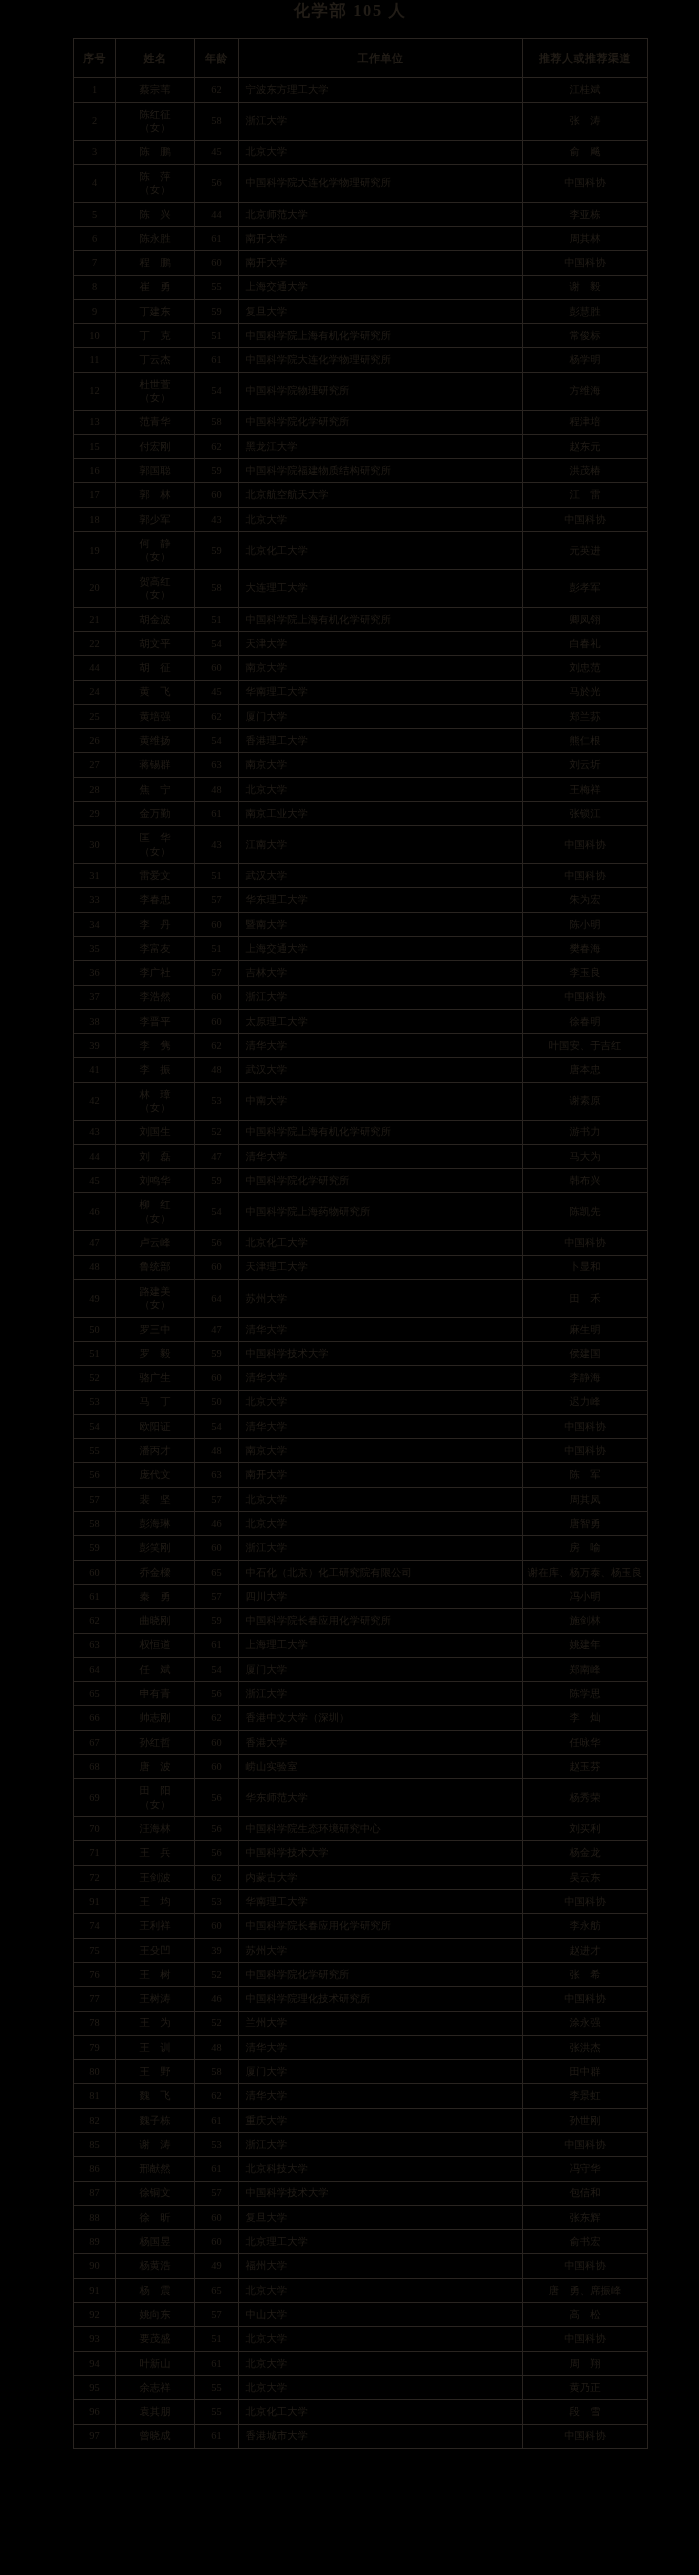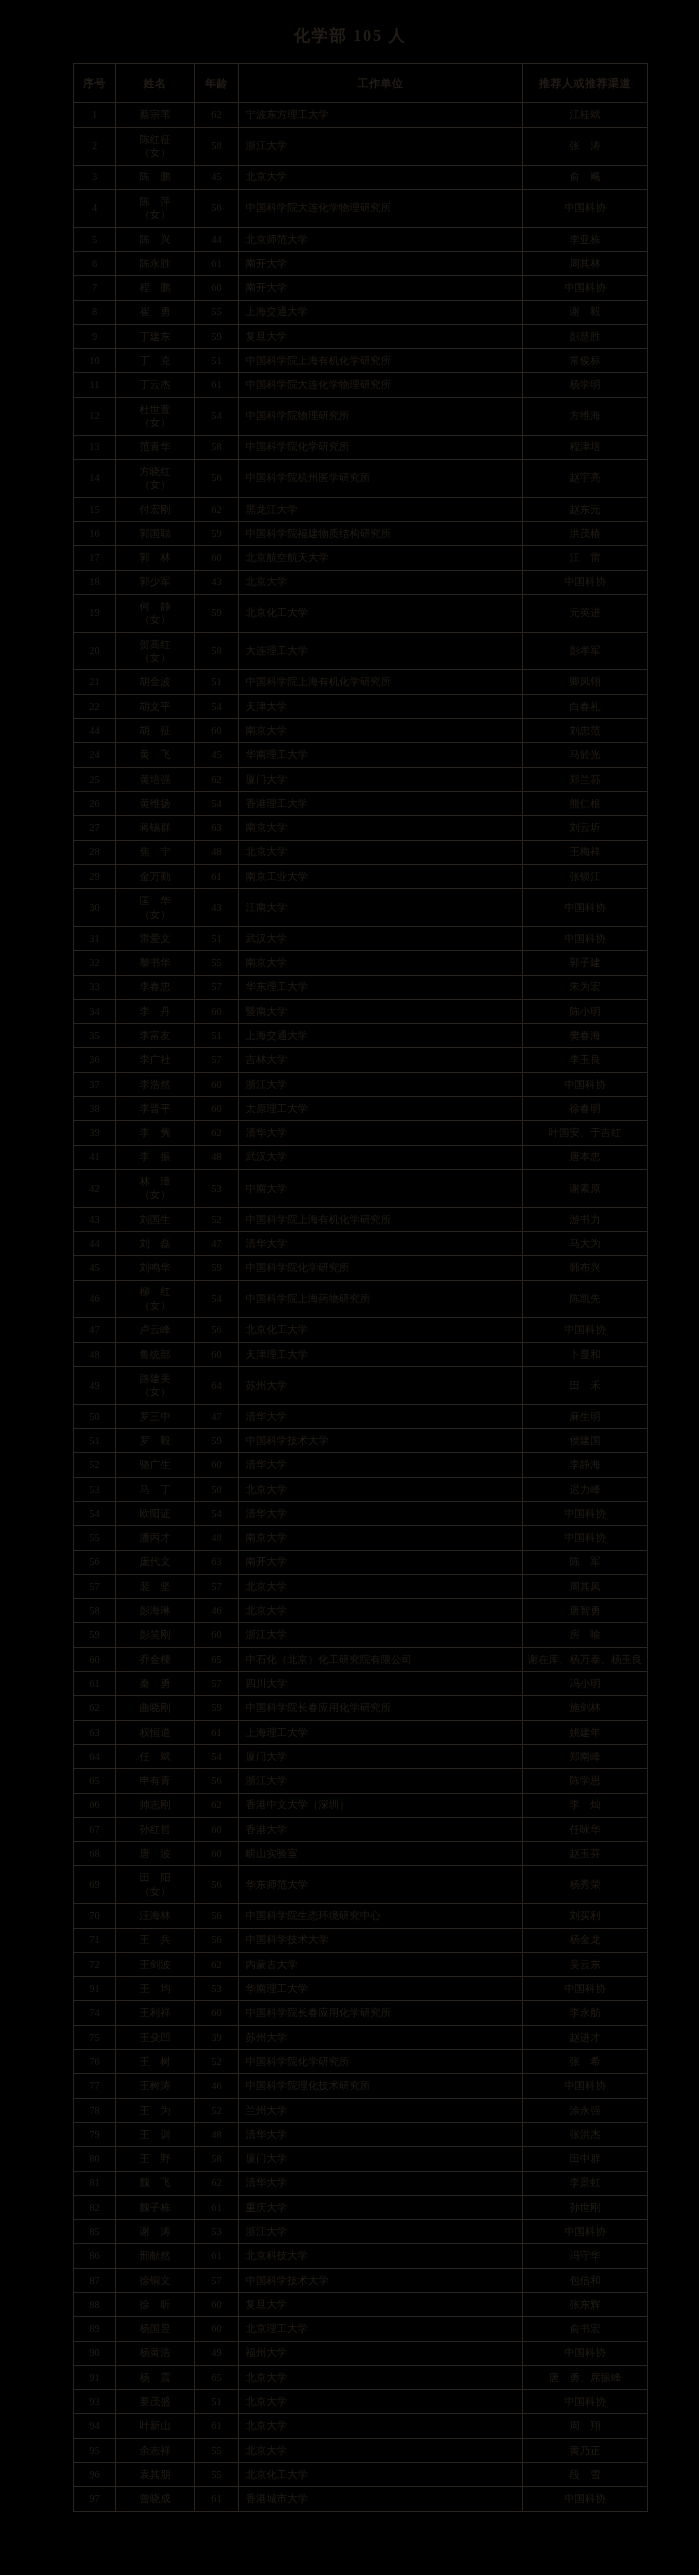--- a/index.html
+++ b/index.html
@@ -10,21 +10,20 @@
     color:#211c16;
     font-family:"Liberation Serif","DejaVu Serif",serif;
     -webkit-font-smoothing:antialiased;
   }
   .page{width:700px;}
   .doc-title{
     text-align:center;
     font-size:16.4px;
     font-weight:bold;
     letter-spacing:1.6px;
-    padding-top:25px;
     margin:0 0 16.4px 0;
   }
   table.cand{
     table-layout:fixed;
     border-collapse:collapse;
     width:574px;
     margin-left:73px;
     border:1.1px solid #2a2520;
   }
   col.c-no{width:42px;}
@@ -169,28 +168,20 @@
           <td class="rec">方维海</td>
         </tr>
         <tr>
           <td class="no">13</td>
           <td class="name">范青华</td>
           <td class="age">58</td>
           <td class="unit">中国科学院化学研究所</td>
           <td class="rec">程津培</td>
         </tr>
         <tr>
-          <td class="no">14</td>
-          <td class="name">方晓红
-（女）</td>
-          <td class="age">56</td>
-          <td class="unit">中国科学院杭州医学研究所</td>
-          <td class="rec">赵宇亮</td>
-        </tr>
-        <tr>
           <td class="no">15</td>
           <td class="name">付宏刚</td>
           <td class="age">62</td>
           <td class="unit">黑龙江大学</td>
           <td class="rec">赵东元</td>
         </tr>
         <tr>
           <td class="no">16</td>
           <td class="name">郭国聪</td>
           <td class="age">59</td>
@@ -299,27 +290,20 @@
           <td class="rec">中国科协</td>
         </tr>
         <tr>
           <td class="no">31</td>
           <td class="name">雷爱文</td>
           <td class="age">51</td>
           <td class="unit">武汉大学</td>
           <td class="rec">中国科协</td>
         </tr>
         <tr>
-          <td class="no">32</td>
-          <td class="name">黎书华</td>
-          <td class="age">55</td>
-          <td class="unit">南京大学</td>
-          <td class="rec">郭子建</td>
-        </tr>
-        <tr>
           <td class="no">33</td>
           <td class="name">李春忠</td>
           <td class="age">57</td>
           <td class="unit">华东理工大学</td>
           <td class="rec">朱为宏</td>
         </tr>
         <tr>
           <td class="no">34</td>
           <td class="name">李　丹</td>
           <td class="age">60</td>
@@ -700,20 +684,27 @@
           <td class="age">49</td>
           <td class="unit">福州大学</td>
           <td class="rec">中国科协</td>
         </tr>
         <tr>
           <td class="no">91</td>
           <td class="name">杨　震</td>
           <td class="age">65</td>
           <td class="unit">北京大学</td>
           <td class="rec">唐　勇、席振峰</td>
+        </tr>
+        <tr>
+          <td class="no">92</td>
+          <td class="name">姚向东</td>
+          <td class="age">57</td>
+          <td class="unit">中山大学</td>
+          <td class="rec">高　松</td>
         </tr>
         <tr>
           <td class="no">93</td>
           <td class="name">要茂盛</td>
           <td class="age">51</td>
           <td class="unit">北京大学</td>
           <td class="rec">中国科协</td>
         </tr>
         <tr>
           <td class="no">94</td>

